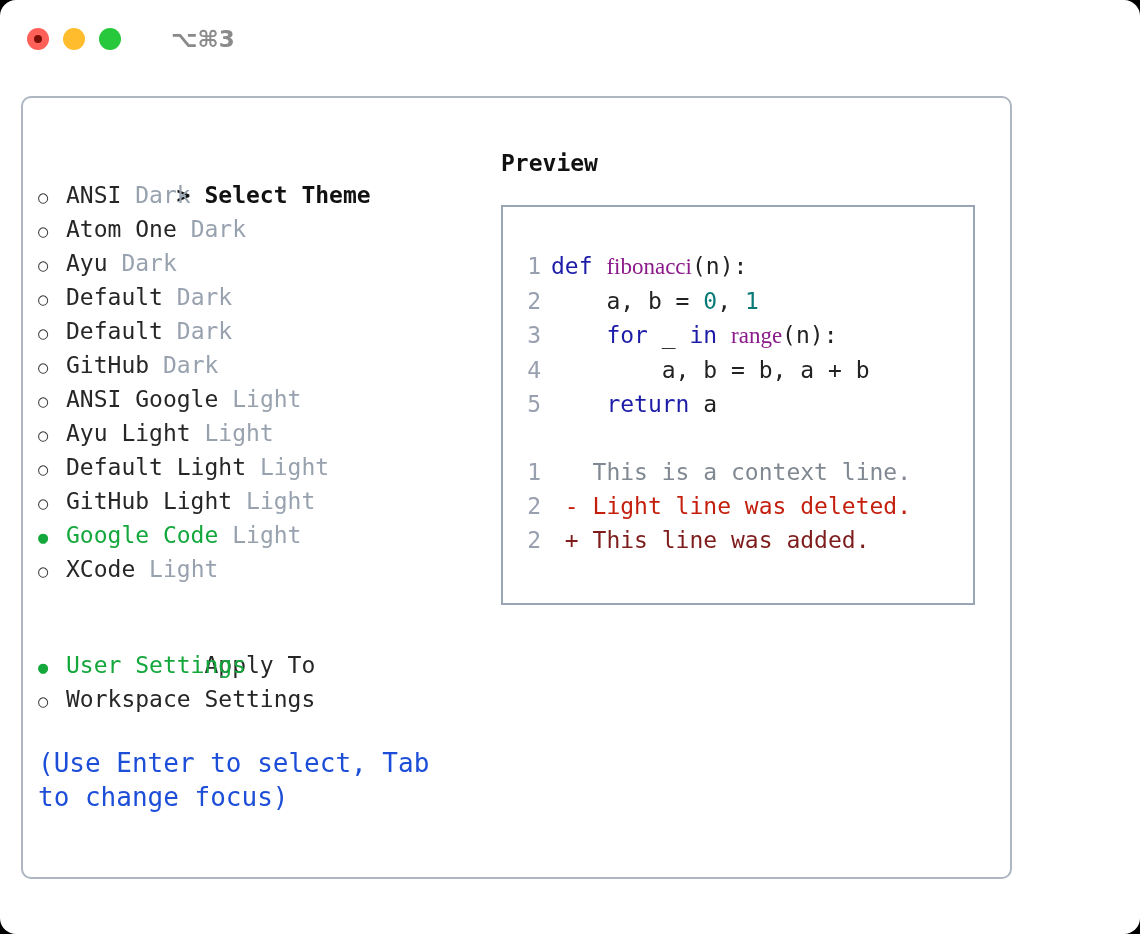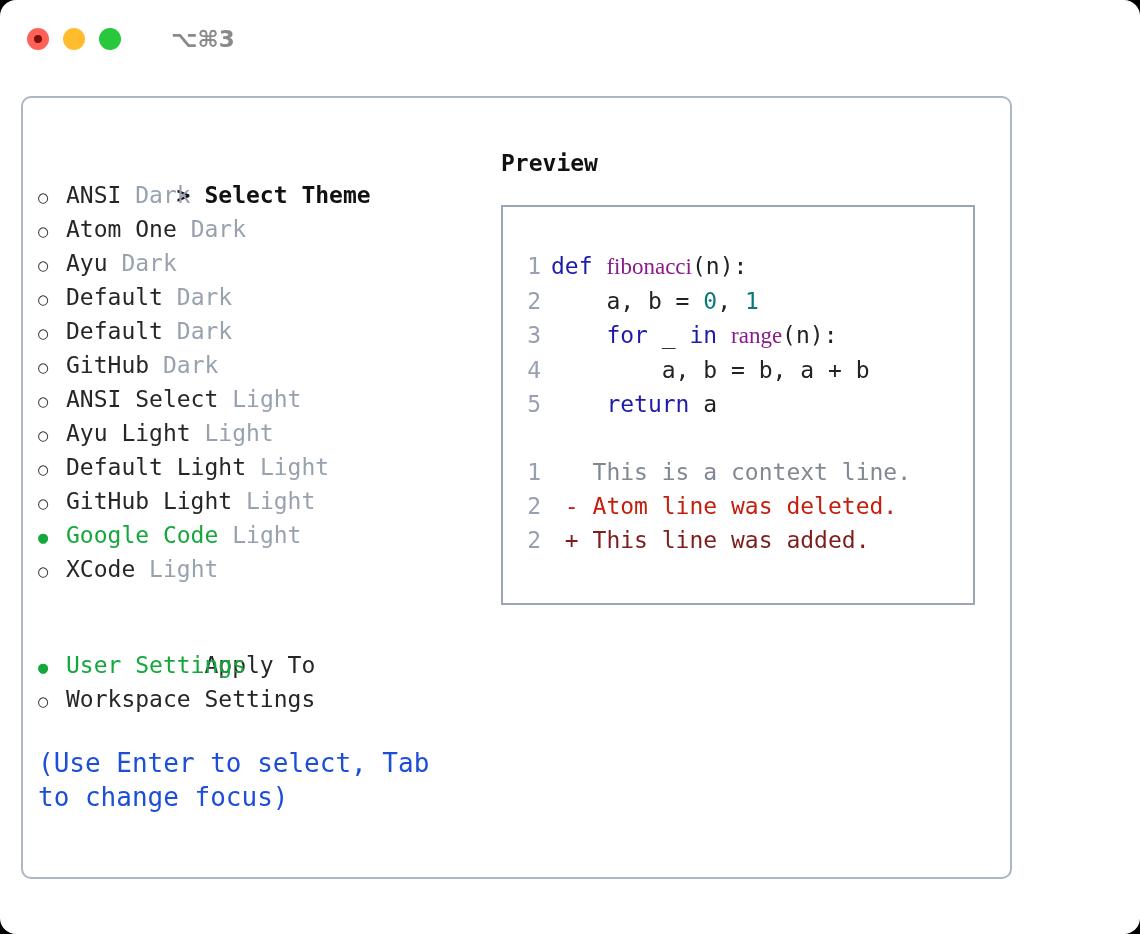--- a/index.html
+++ b/index.html
@@ -214,21 +214,21 @@
           <span class="marker marker-arrow"></span><span>Select Theme</span>
         </div>
 
         <div id="theme-rows">
             <div class="row"><span class="marker bullet-hollow"></span><span>ANSI</span><span> </span><span class="label-muted">Dark</span></div>
             <div class="row"><span class="marker bullet-hollow"></span><span>Atom One</span><span> </span><span class="label-muted">Dark</span></div>
             <div class="row"><span class="marker bullet-hollow"></span><span>Ayu</span><span> </span><span class="label-muted">Dark</span></div>
             <div class="row"><span class="marker bullet-hollow"></span><span>Default</span><span> </span><span class="label-muted">Dark</span></div>
             <div class="row"><span class="marker bullet-hollow"></span><span>Default</span><span> </span><span class="label-muted">Dark</span></div>
             <div class="row"><span class="marker bullet-hollow"></span><span>GitHub</span><span> </span><span class="label-muted">Dark</span></div>
-            <div class="row"><span class="marker bullet-hollow"></span><span>ANSI Select</span><span> </span><span class="label-muted">Light</span></div>
+            <div class="row"><span class="marker bullet-hollow"></span><span>ANSI Google</span><span> </span><span class="label-muted">Light</span></div>
             <div class="row"><span class="marker bullet-hollow"></span><span>Ayu Light</span><span> </span><span class="label-muted">Light</span></div>
             <div class="row"><span class="marker bullet-hollow"></span><span>Default Light</span><span> </span><span class="label-muted">Light</span></div>
             <div class="row"><span class="marker bullet-hollow"></span><span>GitHub Light</span><span> </span><span class="label-muted">Light</span></div>
             <div class="row"><span class="marker bullet-filled"></span><span class="label-sel">Google Code</span><span> </span><span class="label-muted">Light</span></div>
             <div class="row"><span class="marker bullet-hollow"></span><span>XCode</span><span> </span><span class="label-muted">Light</span></div>
           </div>
 
         <div class="section-gap"></div>
 
         <div class="row">
@@ -251,21 +251,21 @@
           <div id="code-rows">
               <div class="code-line"><span class="lno">1</span><span class="tok-kw">def </span><span class="tok-fn">fibonacci</span><span class="tok-pl">(n):</span></div>
               <div class="code-line"><span class="lno">2</span><span class="tok-pl">    a, b = </span><span class="tok-num">0</span><span class="tok-pl">, </span><span class="tok-num">1</span></div>
               <div class="code-line"><span class="lno">3</span><span class="tok-kw">    for </span><span class="tok-pl">_ </span><span class="tok-kw">in </span><span class="tok-fn">range</span><span class="tok-pl">(n):</span></div>
               <div class="code-line"><span class="lno">4</span><span class="tok-pl">        a, b = b, a + b</span></div>
               <div class="code-line"><span class="lno">5</span><span class="tok-kw">    return </span><span class="tok-pl">a</span></div>
             </div>
           <div class="diff-gap"></div>
           <div id="diff-rows">
               <div class="code-line"><span class="lno">1</span><span class="diff-ctx">   This is a context line.</span></div>
-              <div class="code-line"><span class="lno">2</span><span class="diff-del"> - Atom line was deleted.</span></div>
+              <div class="code-line"><span class="lno">2</span><span class="diff-del"> - Light line was deleted.</span></div>
               <div class="code-line"><span class="lno">2</span><span class="diff-add"> + This line was added.</span></div>
             </div>
         </div>
       </div>
 
     </div>
   </div>
 </div>
 
 </body></html>

